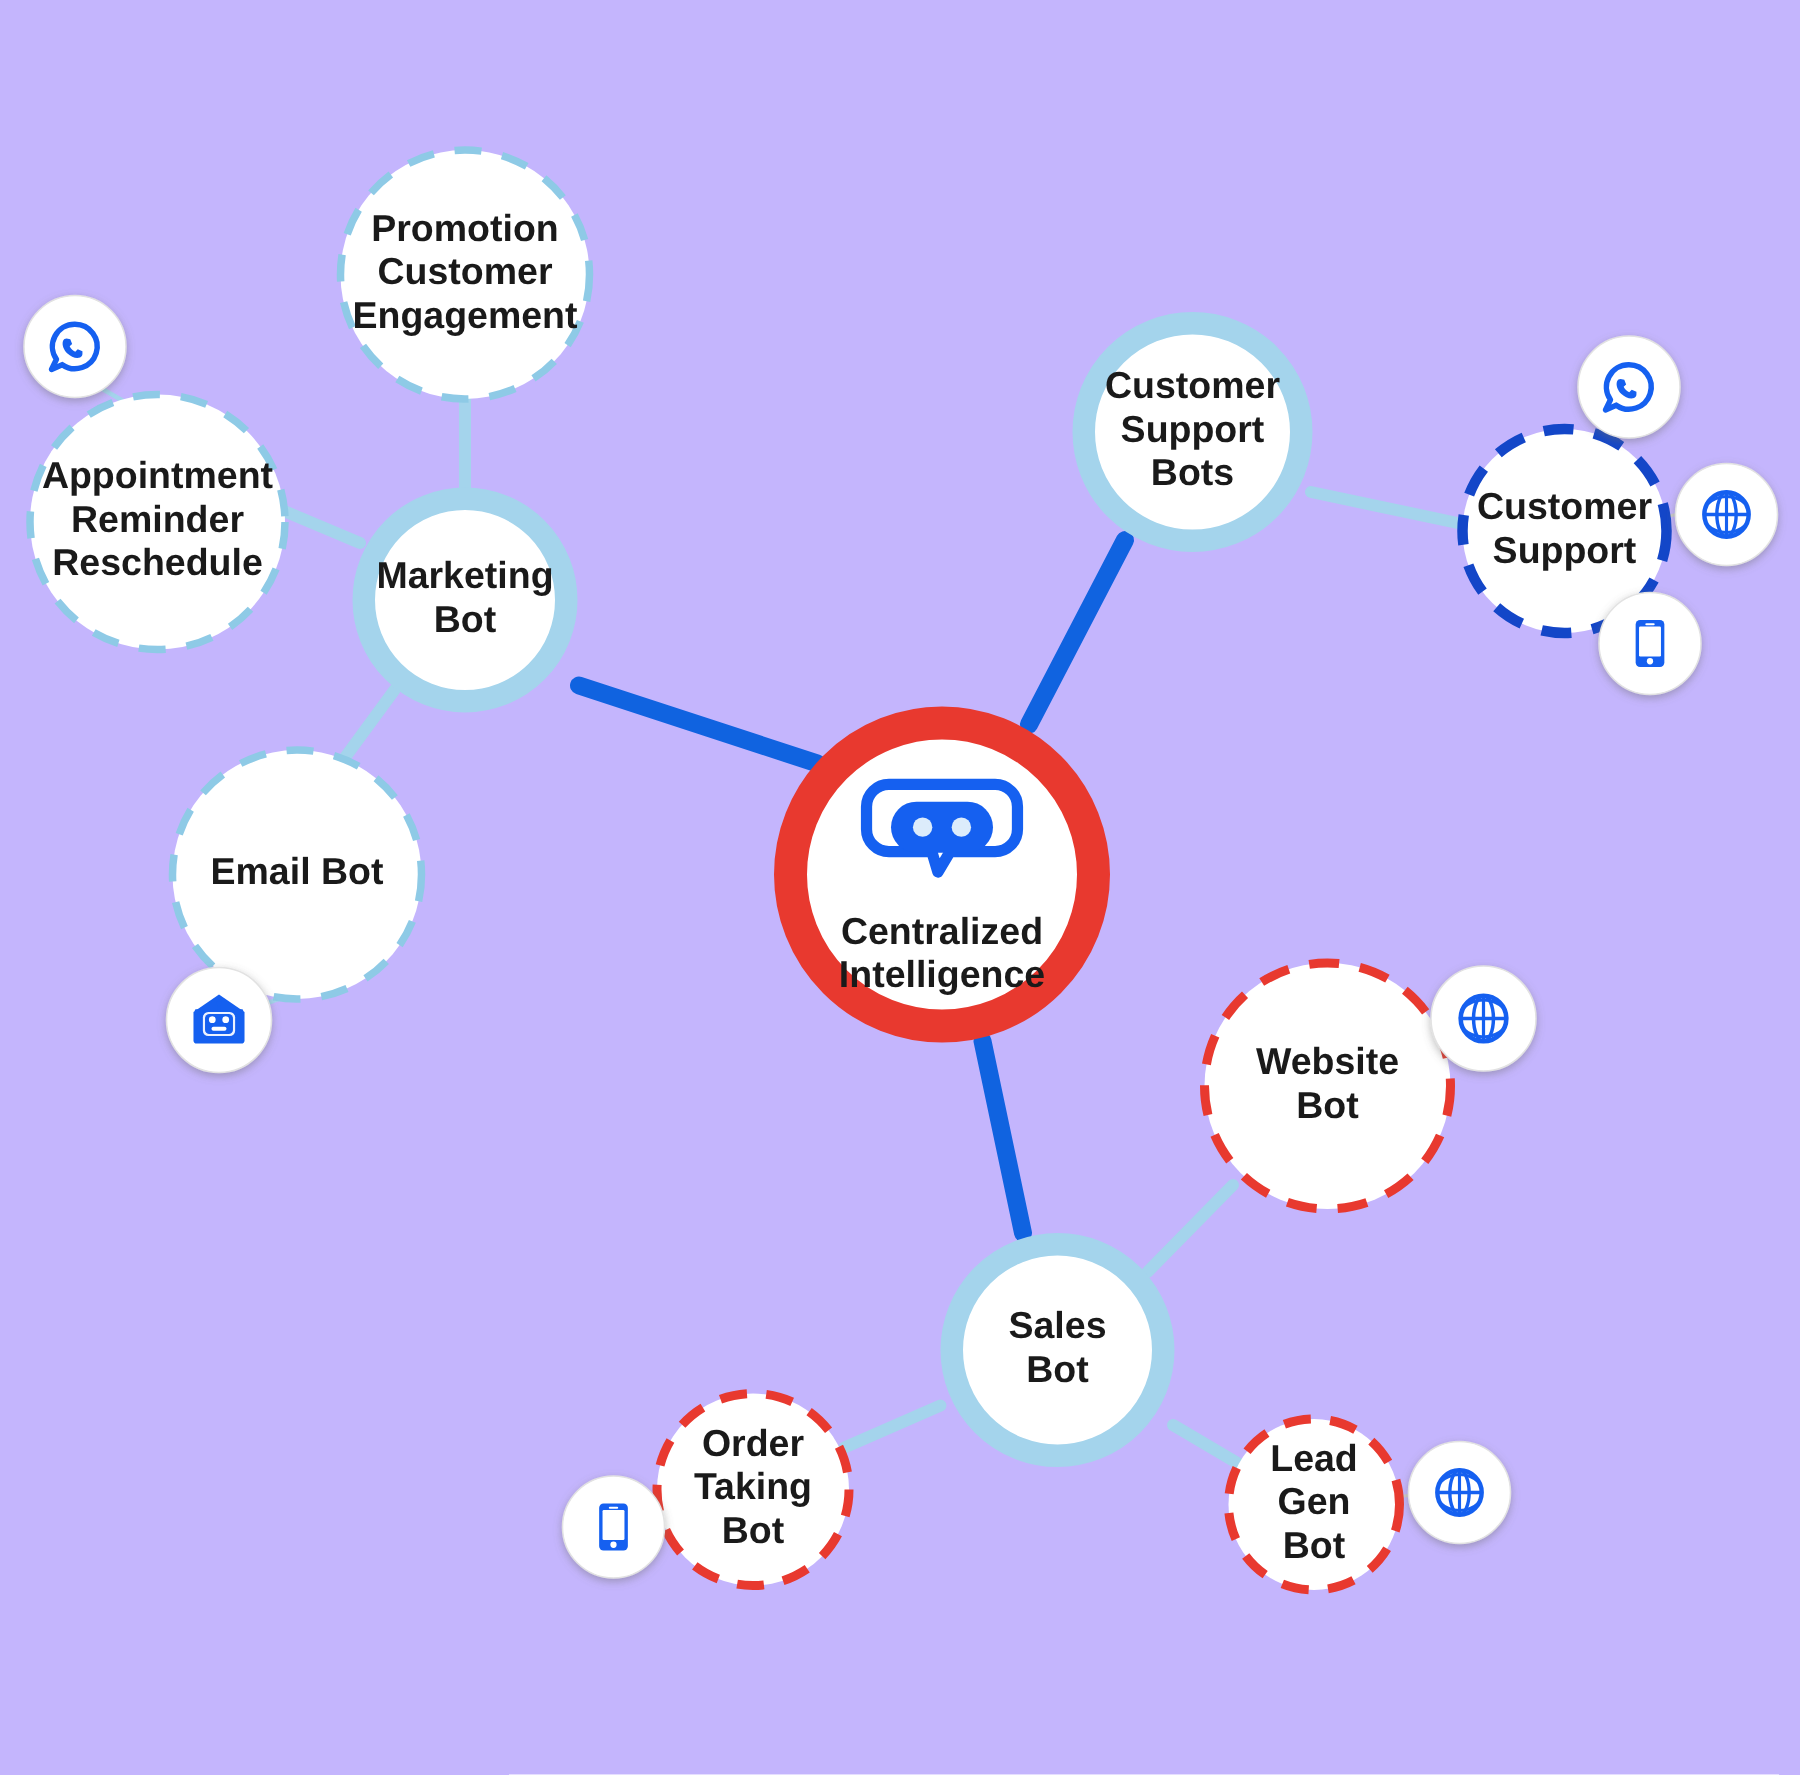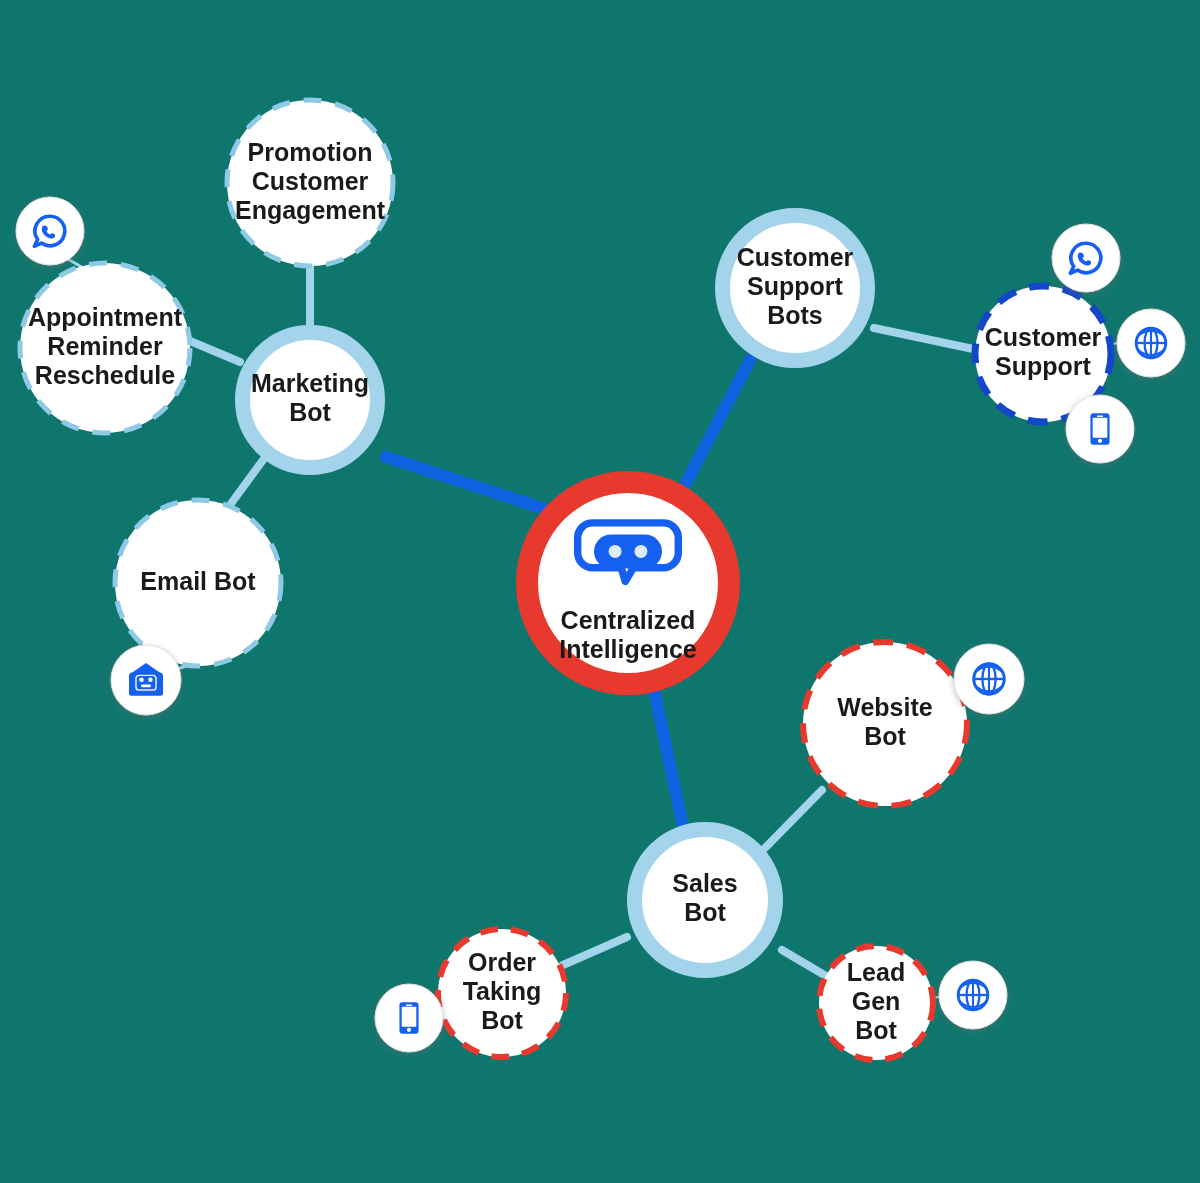--- a/index.html
+++ b/index.html
@@ -11,21 +11,21 @@
   body {
     width: 1200px;
     height: 1183px;
     font-family: "Liberation Sans", sans-serif;
     overflow: hidden;
   }
   #diagram-root {
     position: relative;
     width: 1200px;
     height: 1183px;
-    background: #0f766e;
+    background: #c4b5fd;
   }
   svg.diagram {
     display: block;
     width: 1200px;
     height: 1183px;
   }
   text {
     font-family: "Liberation Sans", sans-serif;
     fill: #1a1a1a;
     font-weight: 700;

